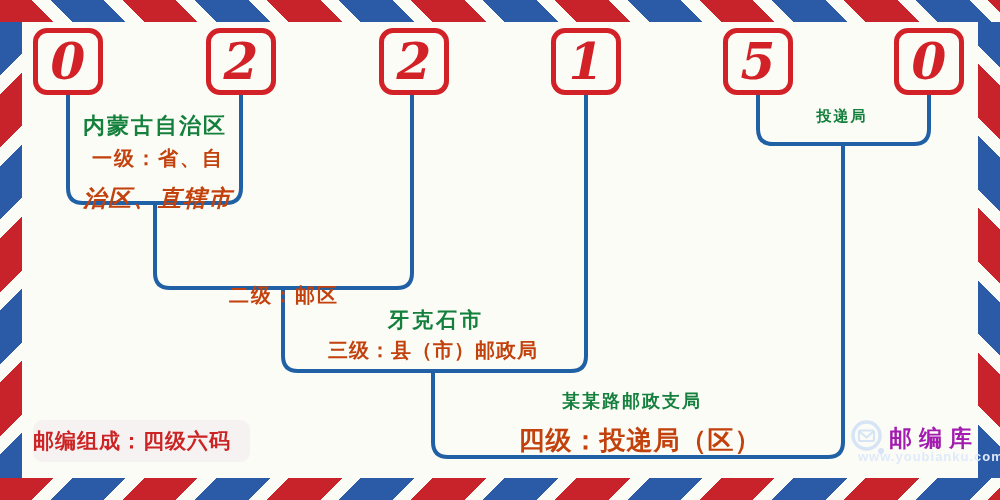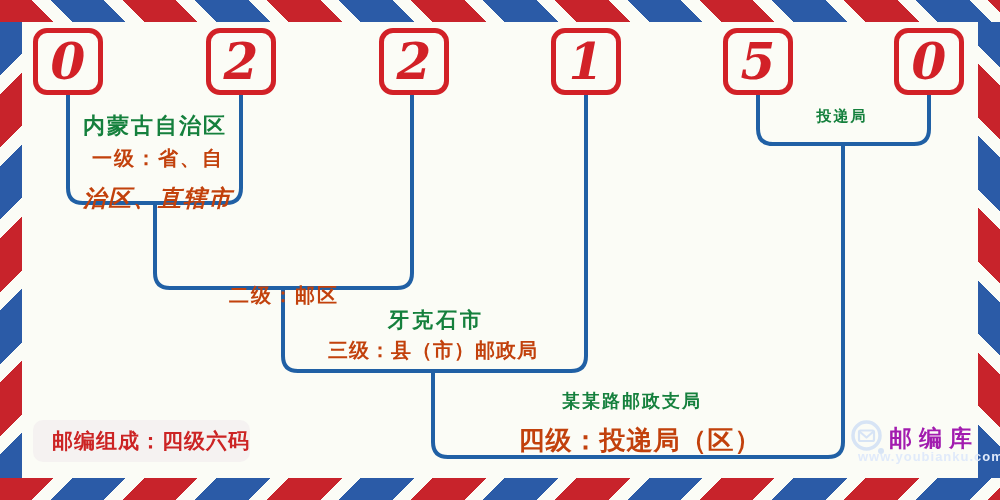--- a/index.html
+++ b/index.html
@@ -40,21 +40,21 @@
   .lv2-desc{left:184px;top:254px;width:200px;font-size:20px;letter-spacing:2px;margin-top:28px;}
   .lv3-name{left:336px;top:306px;width:200px;font-size:21px;letter-spacing:3px;}
   .lv3-desc{left:283px;top:337px;width:300px;font-size:20px;letter-spacing:1px;}
   .lv4-name{left:482px;top:389px;width:300px;font-size:18px;letter-spacing:2px;}
   .lv4-desc{left:490px;top:423px;width:300px;font-size:26px;letter-spacing:1px;}
   .lv5-name{left:742px;top:107px;width:200px;font-size:15px;letter-spacing:2px;}
   
   .footer-pill{
     position:absolute;left:33px;top:420px;width:217px;height:42px;
     background:#f5f2f1;border-radius:10px;
-    display:flex;align-items:center;justify-content:flex-end;
+    display:flex;align-items:center;justify-content:flex-start;
     color:#cc2424;font-weight:bold;font-size:21px;letter-spacing:1px;white-space:nowrap;
   }
   
   .wm-icon{position:absolute;left:850px;top:419px;}
   .wm-brand{position:absolute;left:889px;top:423px;font-size:23px;font-weight:bold;
     color:#a21caf;letter-spacing:7px;white-space:nowrap;}
   .wm-url{position:absolute;left:858px;top:449px;font-size:13px;font-weight:bold;
     color:#e0eafa;letter-spacing:1px;white-space:nowrap;}
 </style>
 </head>

